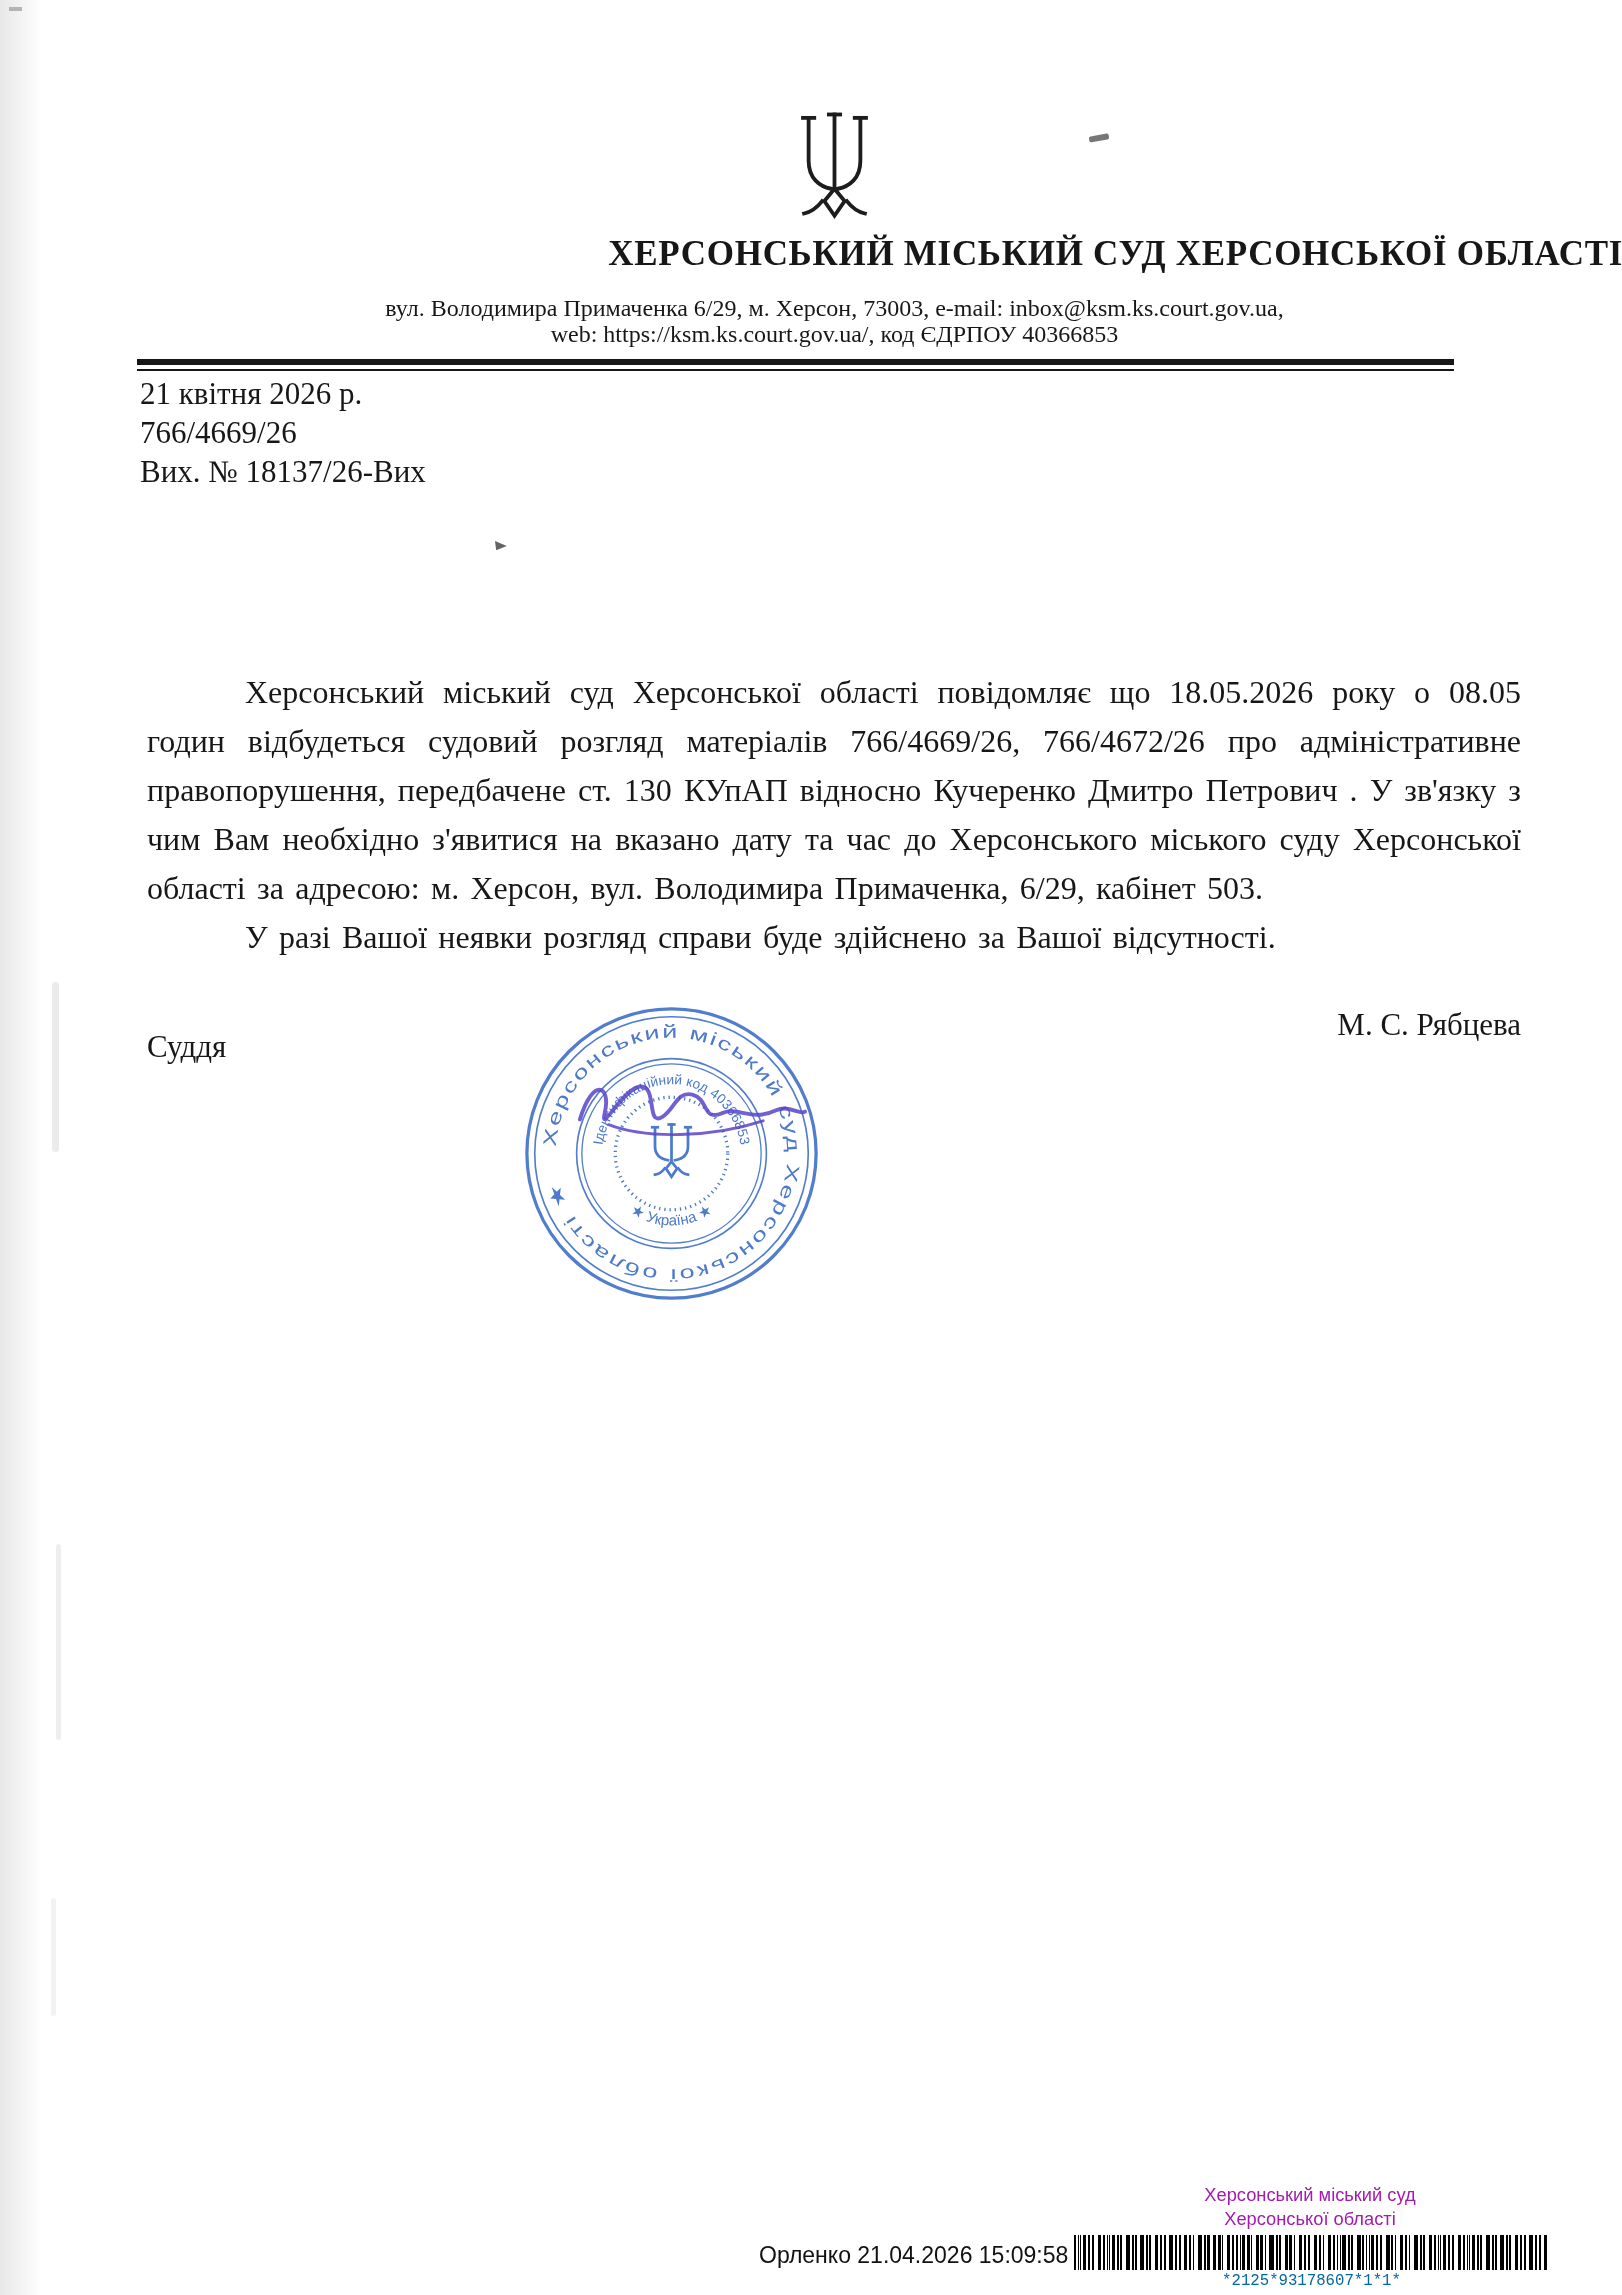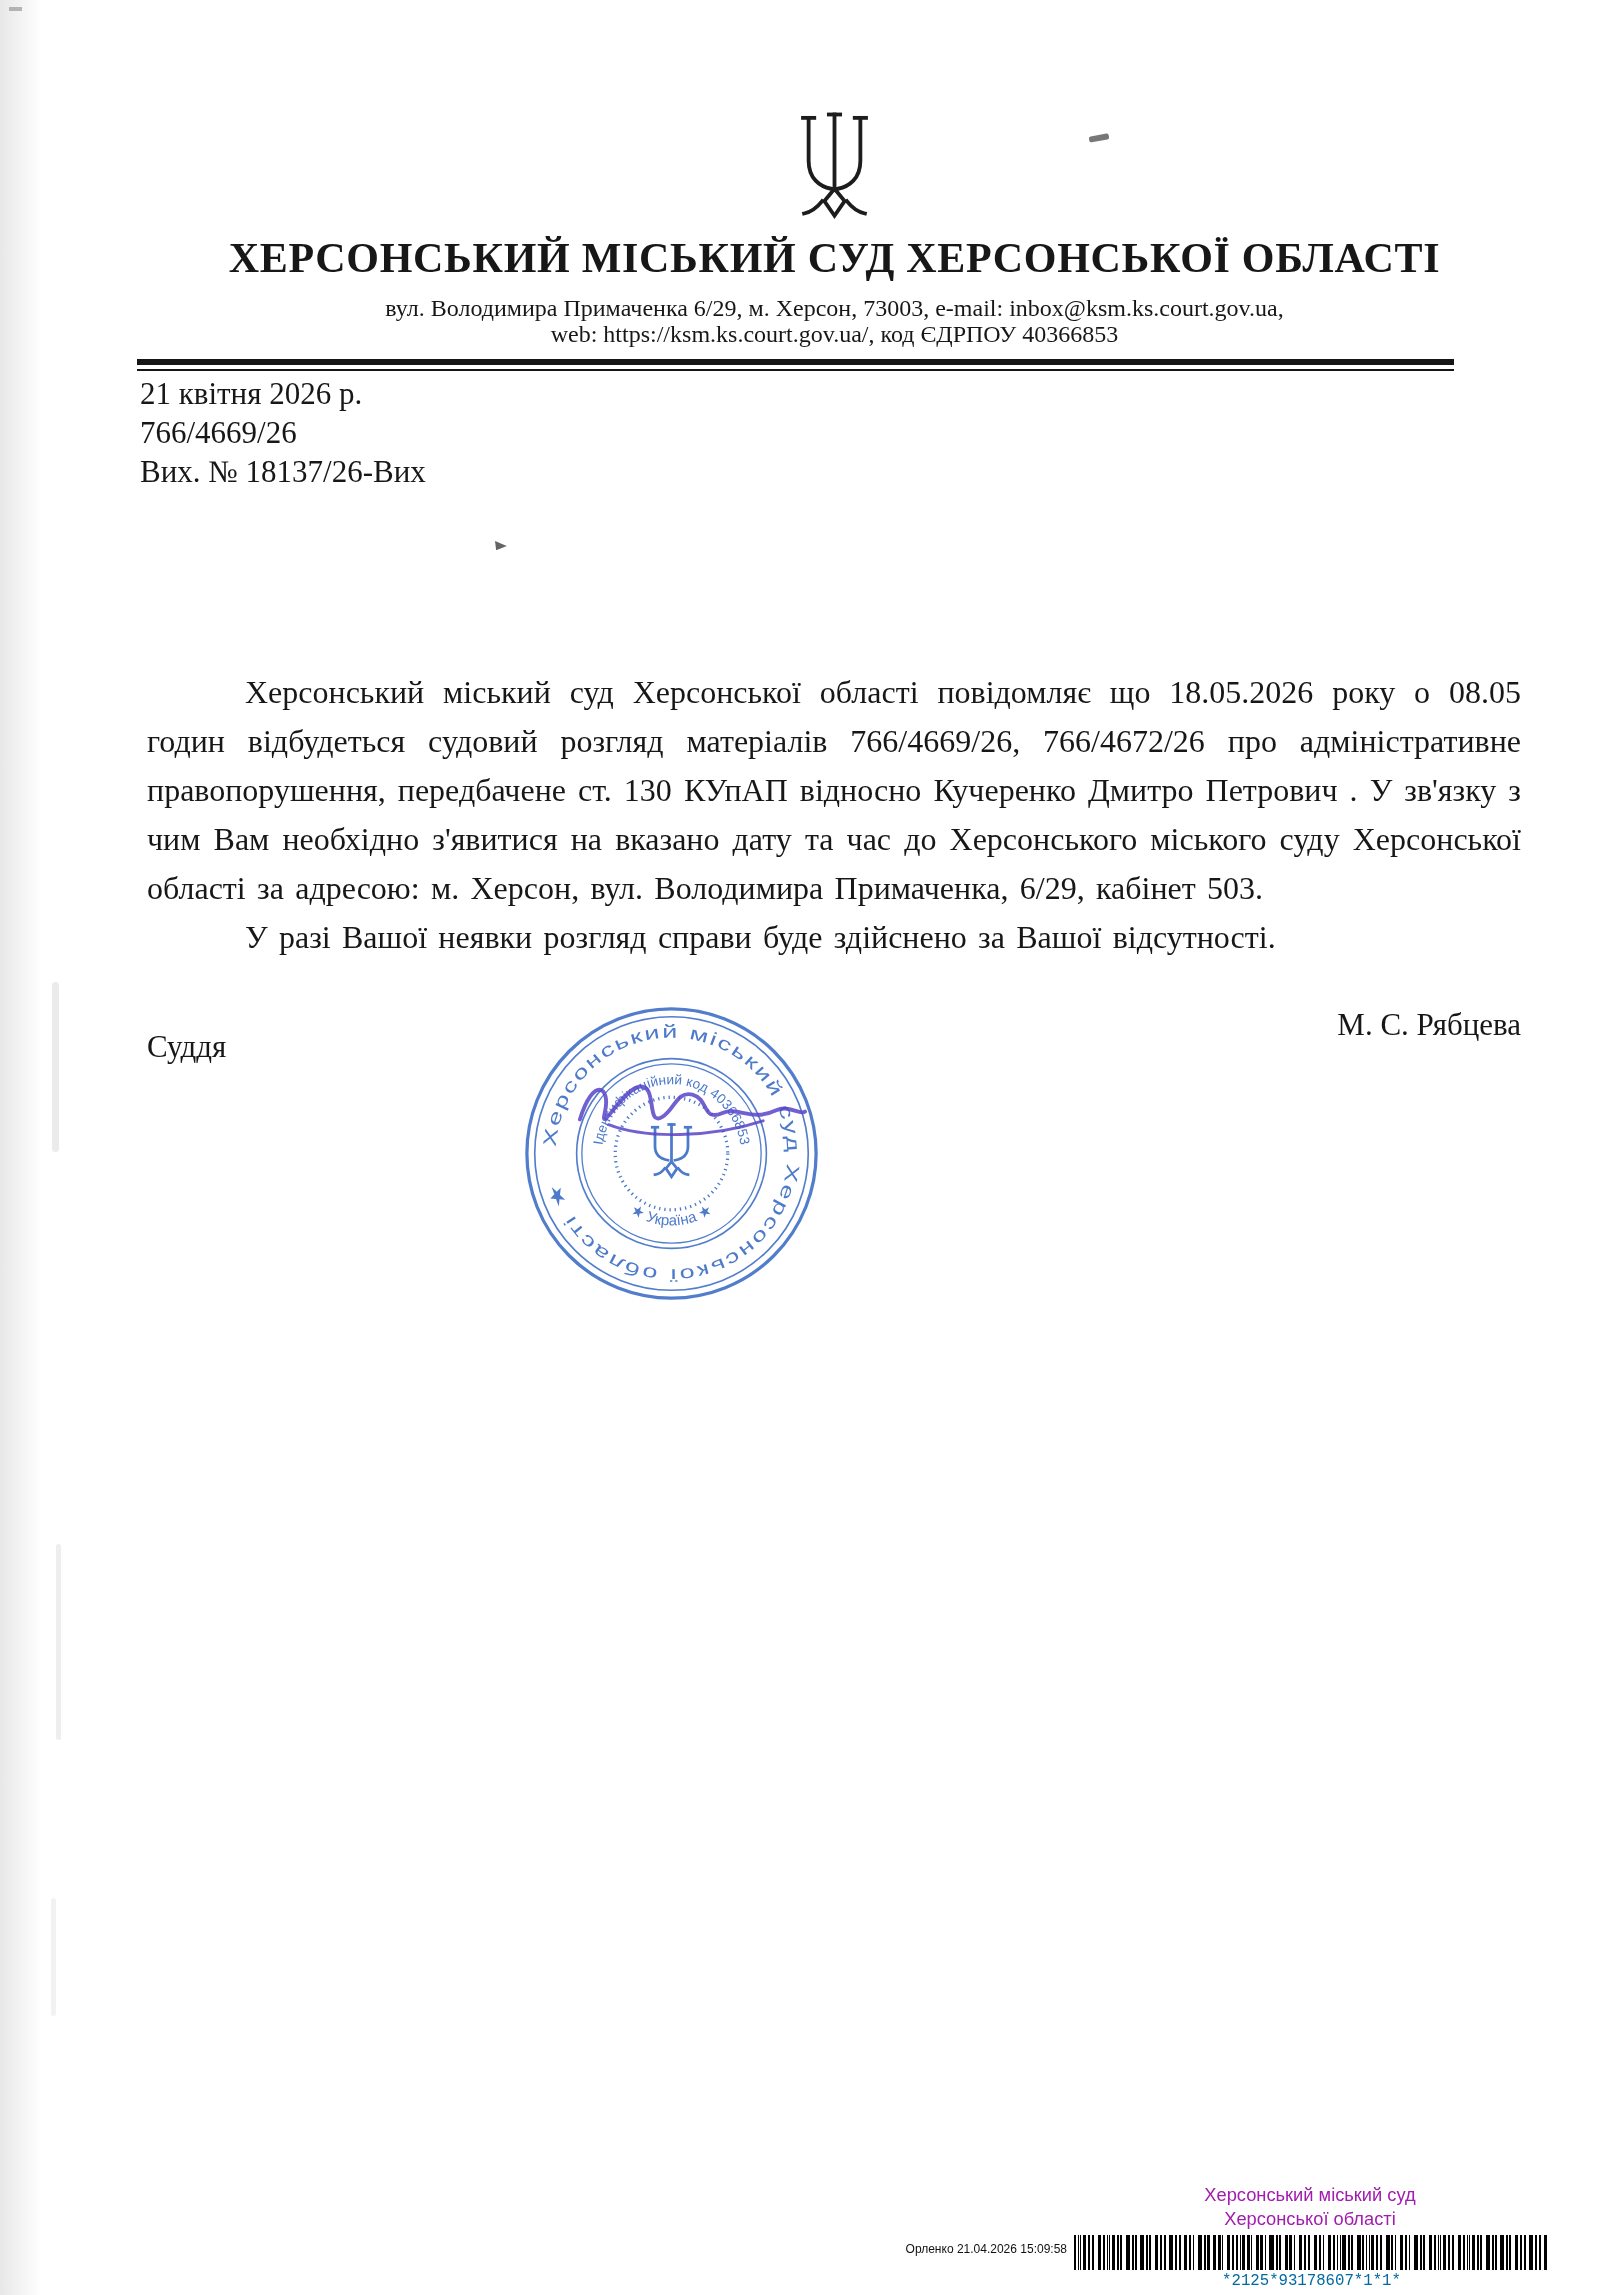--- a/index.html
+++ b/index.html
@@ -10,22 +10,22 @@
     font-family:"Liberation Serif", serif; color:#171717; overflow:hidden;
     margin:0 auto;
   }
   .edge-shade {
     position:absolute; left:0; top:0; width:42px; height:100%;
     background:linear-gradient(90deg, rgba(110,110,110,0.16), rgba(255,255,255,0));
   }
   
   .emblem { position:absolute; left:794px; top:110px; width:81px; height:116px; }
   .court-title {
-    position:absolute; left:46px; top:234px; width:1577px; text-align:center;
-    font-size:42px; font-weight:700; letter-spacing:0.7px; white-space:nowrap;
+    position:absolute; left:46px; top:234px; width:1577px; text-align:right;
+    font-size:35px; font-weight:700; letter-spacing:0.7px; white-space:nowrap;
   }
   .addr { position:absolute; left:46px; width:1577px; text-align:center; font-size:24px; }
   .addr-1 { top:287px;margin-top:8px; }
   .addr-2 { top:321px; }
   .rule {
     position:absolute; left:137px; top:359px; width:1317px; height:12.4px;
     border-top:6.5px solid #161616; border-bottom:2.6px solid #161616;
   }
   
   .meta { position:absolute; left:140px; top:374px; font-size:31px; line-height:39px; }
@@ -43,21 +43,21 @@
   
   .stamp { position:absolute; left:521px; top:1003px; width:301px; height:301px; }
   .stamp svg { width:100%; height:100%; }
   
   .footer-court {
     position:absolute; left:1192px; top:2183px; width:236px; text-align:center;
     font-family:"Liberation Sans", sans-serif; font-size:18.3px; line-height:24px; color:#a21caf;
   }
   .operator {
     position:absolute; left:759px; top:2242px; width:308px; text-align:right;
-    font-family:"Liberation Sans", sans-serif; font-size:12px; color:#111; white-space:nowrap;
+    font-family:"Liberation Sans", sans-serif; font-size:23px; color:#111; white-space:nowrap;
   }
   .barcode {
     position:absolute; left:1074px; top:2235px; width:475px; height:35px; background-color:#fff;
     background-image:
       repeating-linear-gradient(90deg, #000 0 2px, rgba(0,0,0,0) 2px 3.9px, #000 3.9px 5.2px, rgba(0,0,0,0) 5.2px 9.2px, #000 9.2px 12.4px, rgba(0,0,0,0) 12.4px 14.4px),
       repeating-linear-gradient(90deg, rgba(0,0,0,0) 0 5.9px, #000 5.9px 7.2px, rgba(0,0,0,0) 7.2px 15px, #000 15px 16.4px, rgba(0,0,0,0) 16.4px 20px);
   }
   .barcode-text {
     position:absolute; left:1074px; top:2272px; width:475px; text-align:center;
     font-family:"Liberation Mono", monospace; font-size:15.7px; color:#0369a1;

